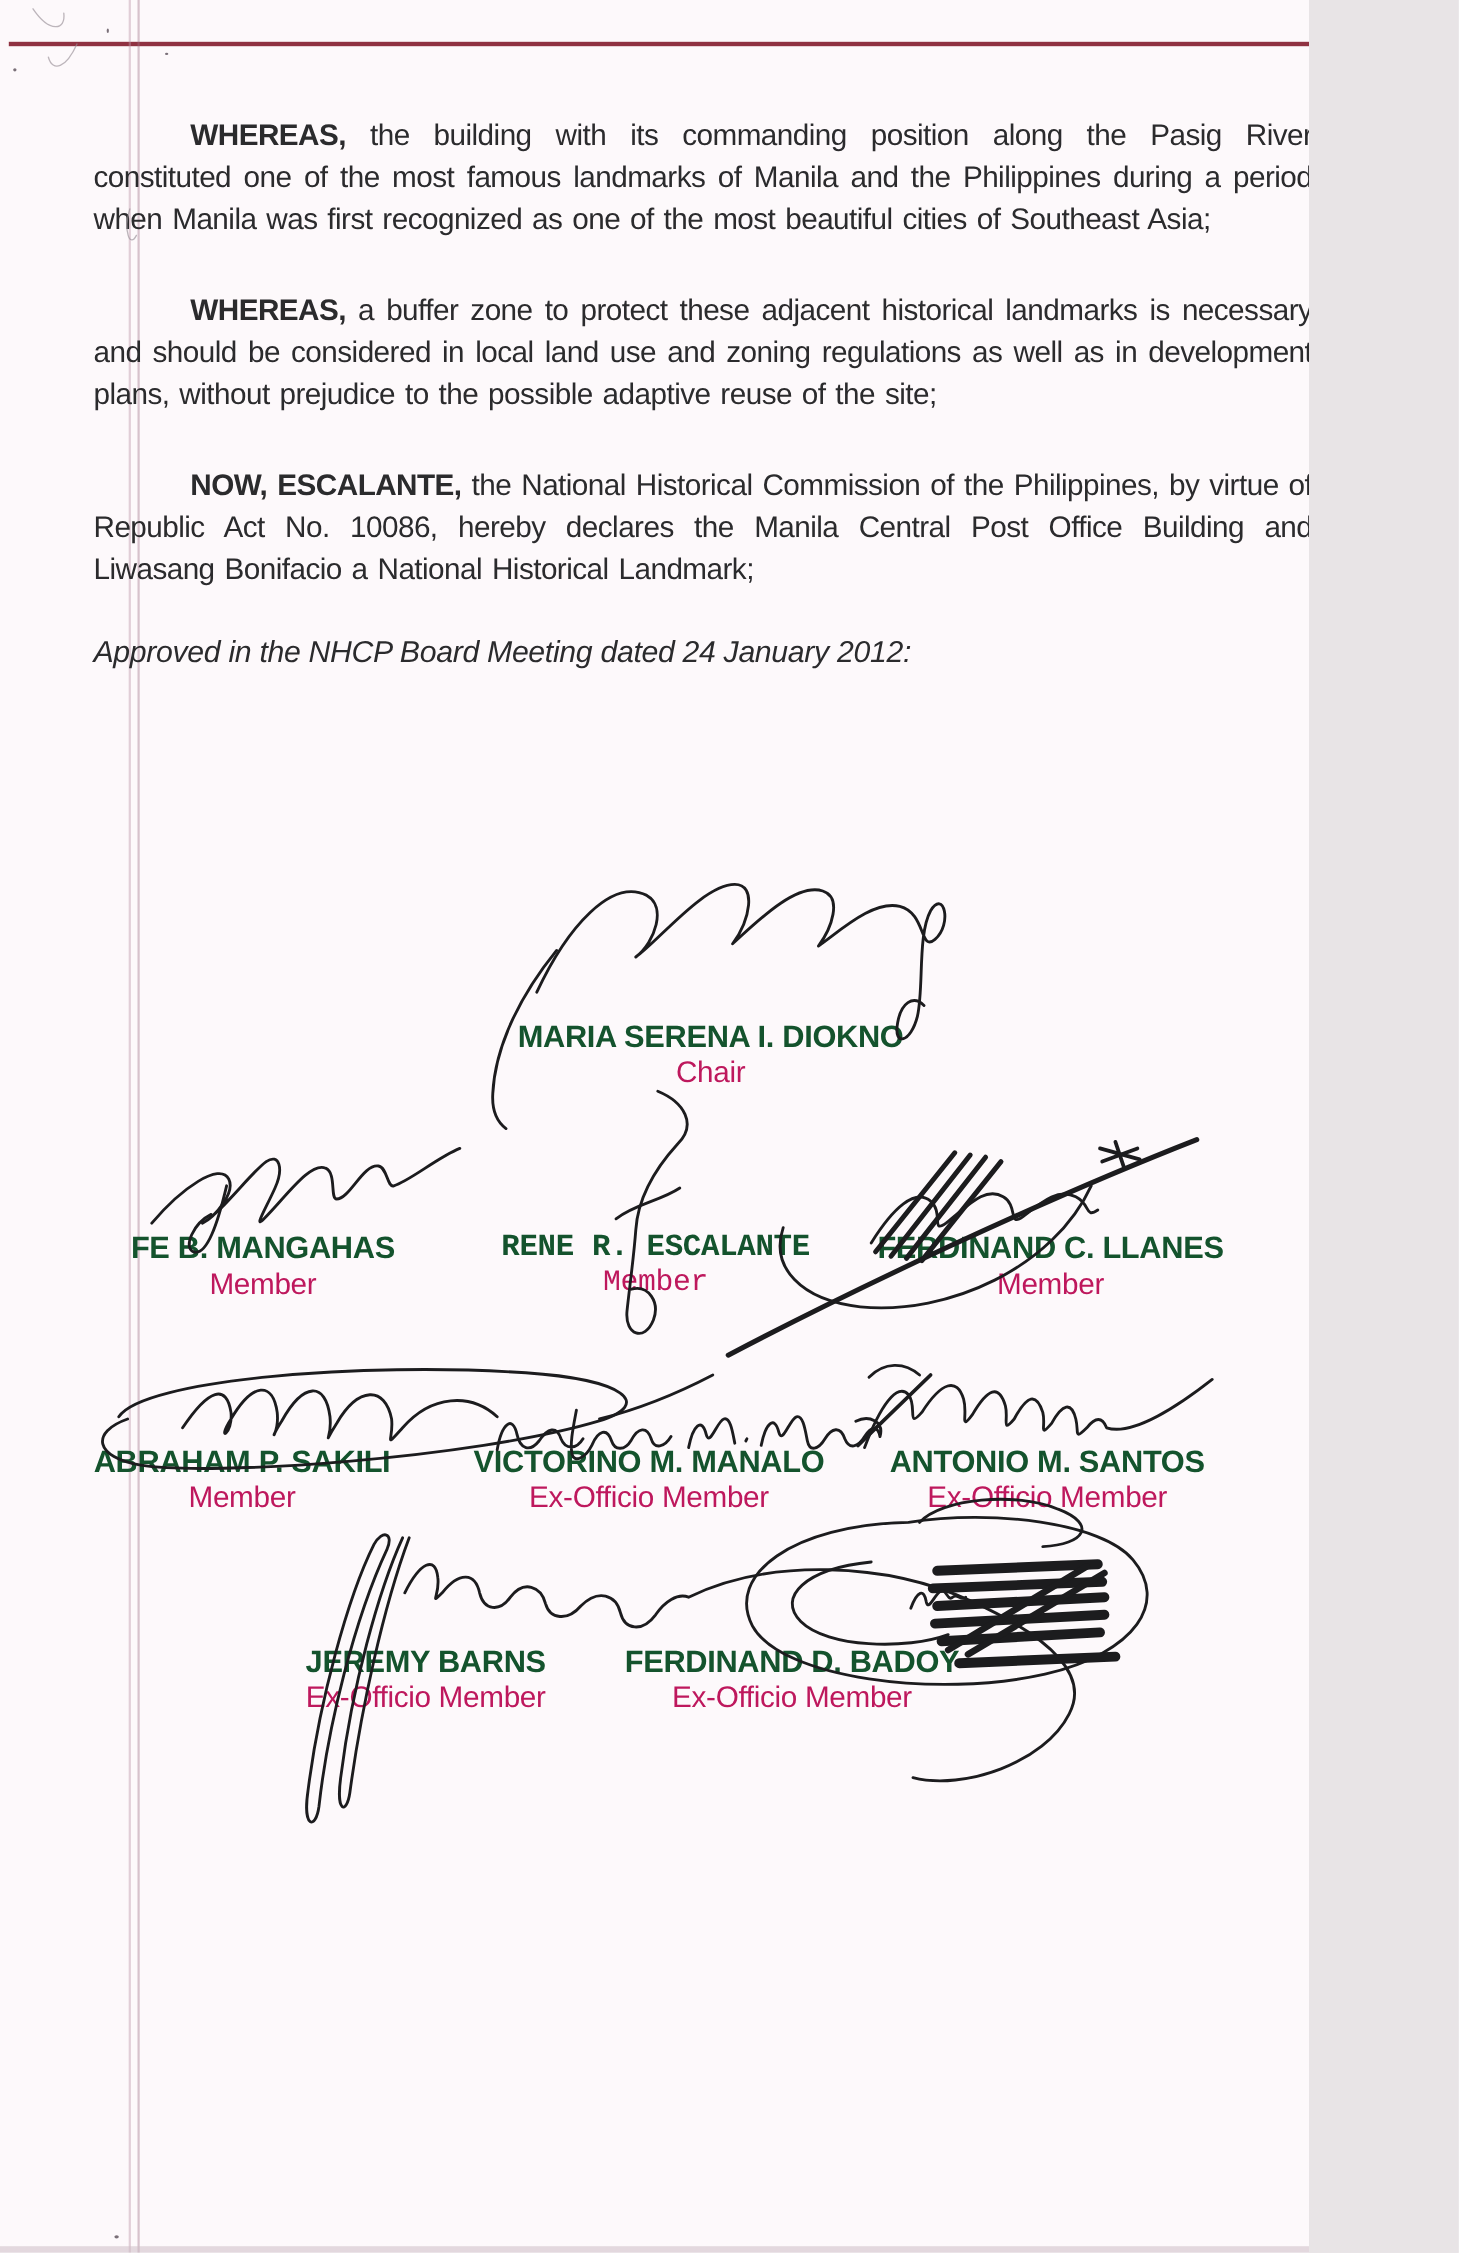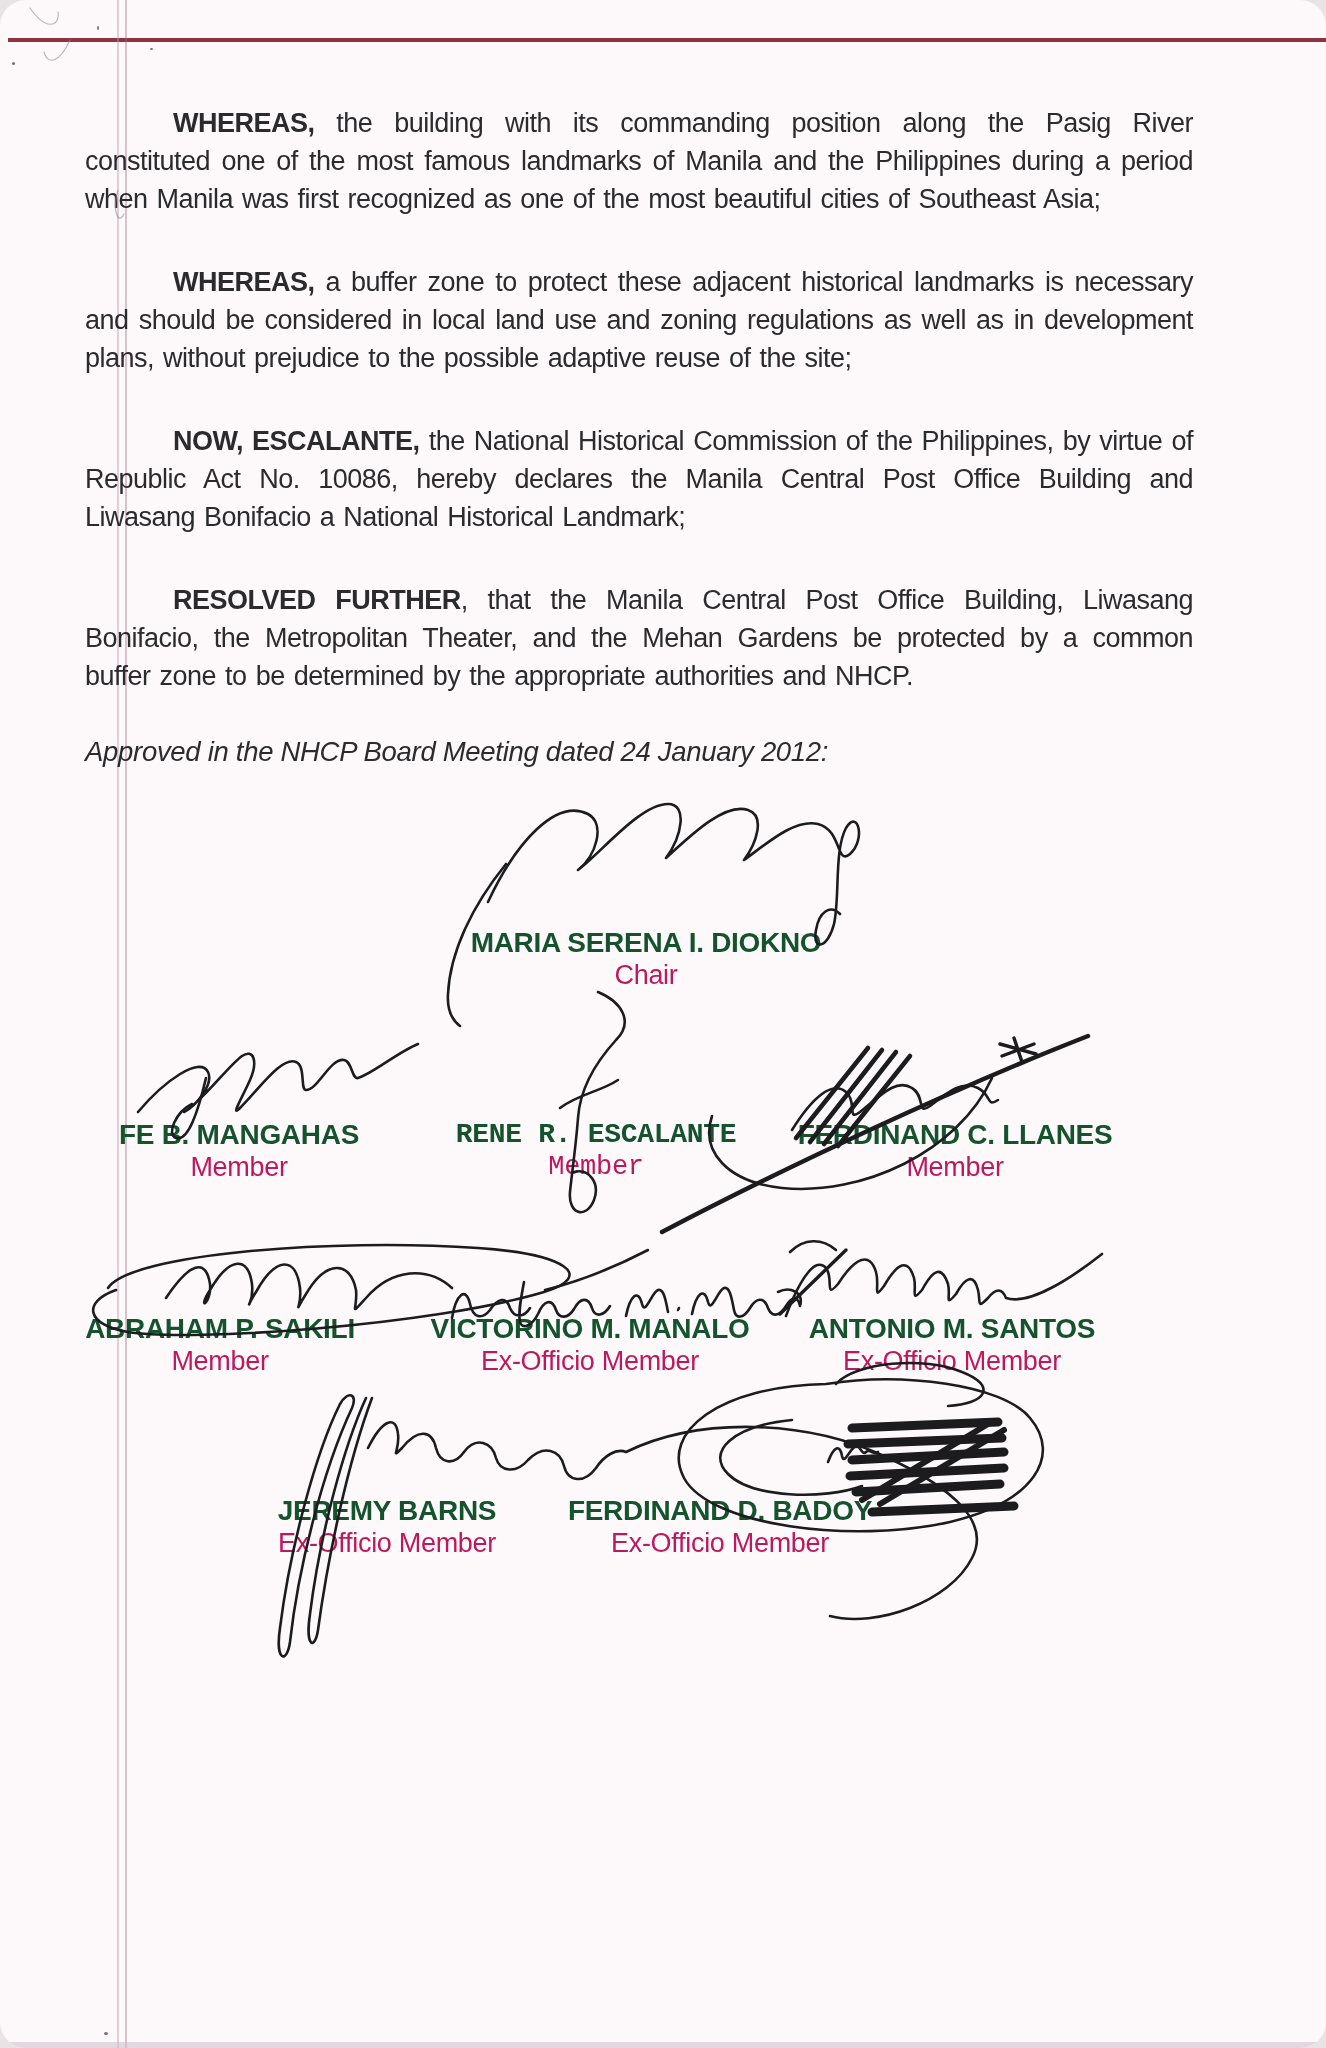--- a/index.html
+++ b/index.html
@@ -1,23 +1,22 @@
 <!DOCTYPE html>
 <html><head>
 <meta charset="utf-8">
 <style>
   html,body{margin:0;padding:0;background:#e8e4e6;}
   .page{
     position:relative;
-    width:1326px;height:2048px;
+    width:1190px;height:2048px;
     background:#fdf9fb;
     overflow:hidden;
     font-family:"Liberation Sans", sans-serif;
     color:#2b2b2d;
-    border-radius:26px;
   }
   
   .top-red-line{position:absolute;top:38px;left:8px;right:0;height:4px;background:#872132;opacity:.92;}
   .vline{position:absolute;top:0;bottom:0;}
   .vline.v1{left:117px;width:2px;background:rgba(190,152,170,.45);}
   .vline.v2{left:125px;width:2px;background:rgba(158,112,136,.40);}
   .bottom-edge{position:absolute;left:0;right:0;bottom:0;height:6px;background:rgba(205,190,198,.55);}
   .speck{position:absolute;background:#7a7078;border-radius:50%;}
   
   .content{
@@ -68,21 +67,20 @@
   <div class="bottom-edge"></div>
   <div class="speck" style="left:12px;top:62px;width:3px;height:3px;"></div>
   <div class="speck" style="left:97px;top:26px;width:2px;height:4px;"></div>
   <div class="speck" style="left:150px;top:48px;width:3px;height:2px;"></div>
   <div class="speck" style="left:104px;top:2032px;width:4px;height:3px;"></div>
 
   <div class="content">
     <p class="body-para"><span class="lead">WHEREAS,</span><span> the building with its commanding position along the Pasig River constituted one of the most famous landmarks of Manila and the Philippines during a period when Manila was first recognized as one of the most beautiful cities of Southeast Asia;</span></p>
     <p class="body-para"><span class="lead">WHEREAS,</span><span> a buffer zone to protect these adjacent historical landmarks is necessary and should be considered in local land use and zoning regulations as well as in development plans, without prejudice to the possible adaptive reuse of the site;</span></p>
     <p class="body-para"><span class="lead">NOW, ESCALANTE,</span><span> the National Historical Commission of the Philippines, by virtue of Republic Act No. 10086, hereby declares the Manila Central Post Office Building and Liwasang Bonifacio a National Historical Landmark;</span></p>
-    <p class="body-para"><span class="lead">RESOLVED FURTHER</span><span>, that the Manila Central Post Office Building, Liwasang Bonifacio, the Metropolitan Theater, and the Mehan Gardens be protected by a common buffer zone to be determined by the appropriate authorities and NHCP.</span></p>
     <p class="approval">Approved in the NHCP Board Meeting dated 24 January 2012:</p>
   </div>
 
   <div class="sig sig-diokno">
     <div class="name">MARIA SERENA I. DIOKNO</div>
     <div class="title">Chair</div>
   </div>
   <div class="sig sig-mangahas">
     <div class="name">FE B. MANGAHAS</div>
     <div class="title">Member</div>

